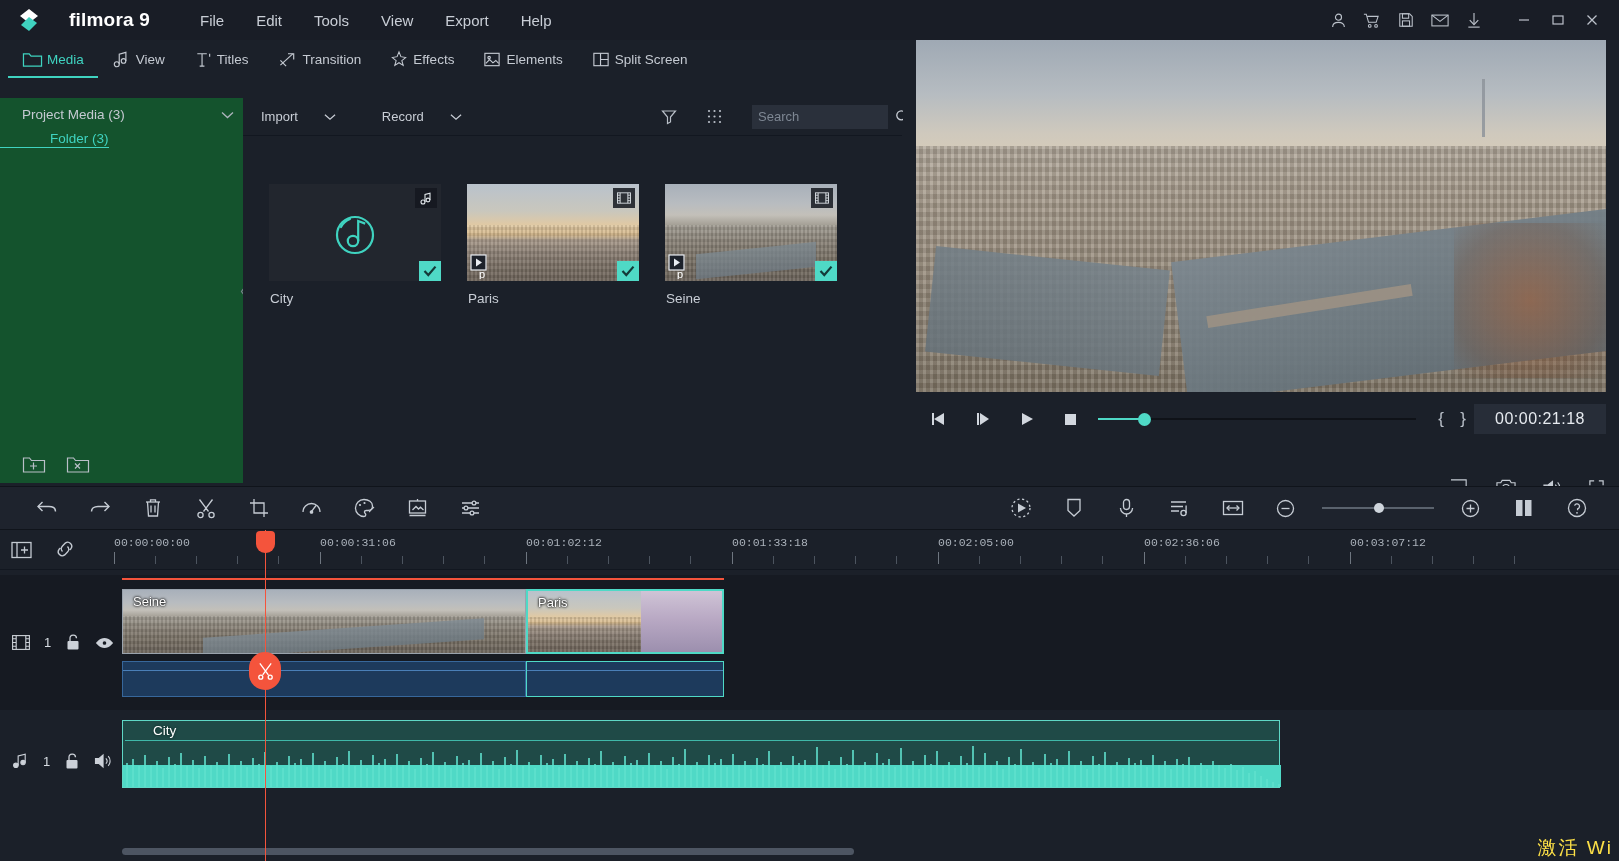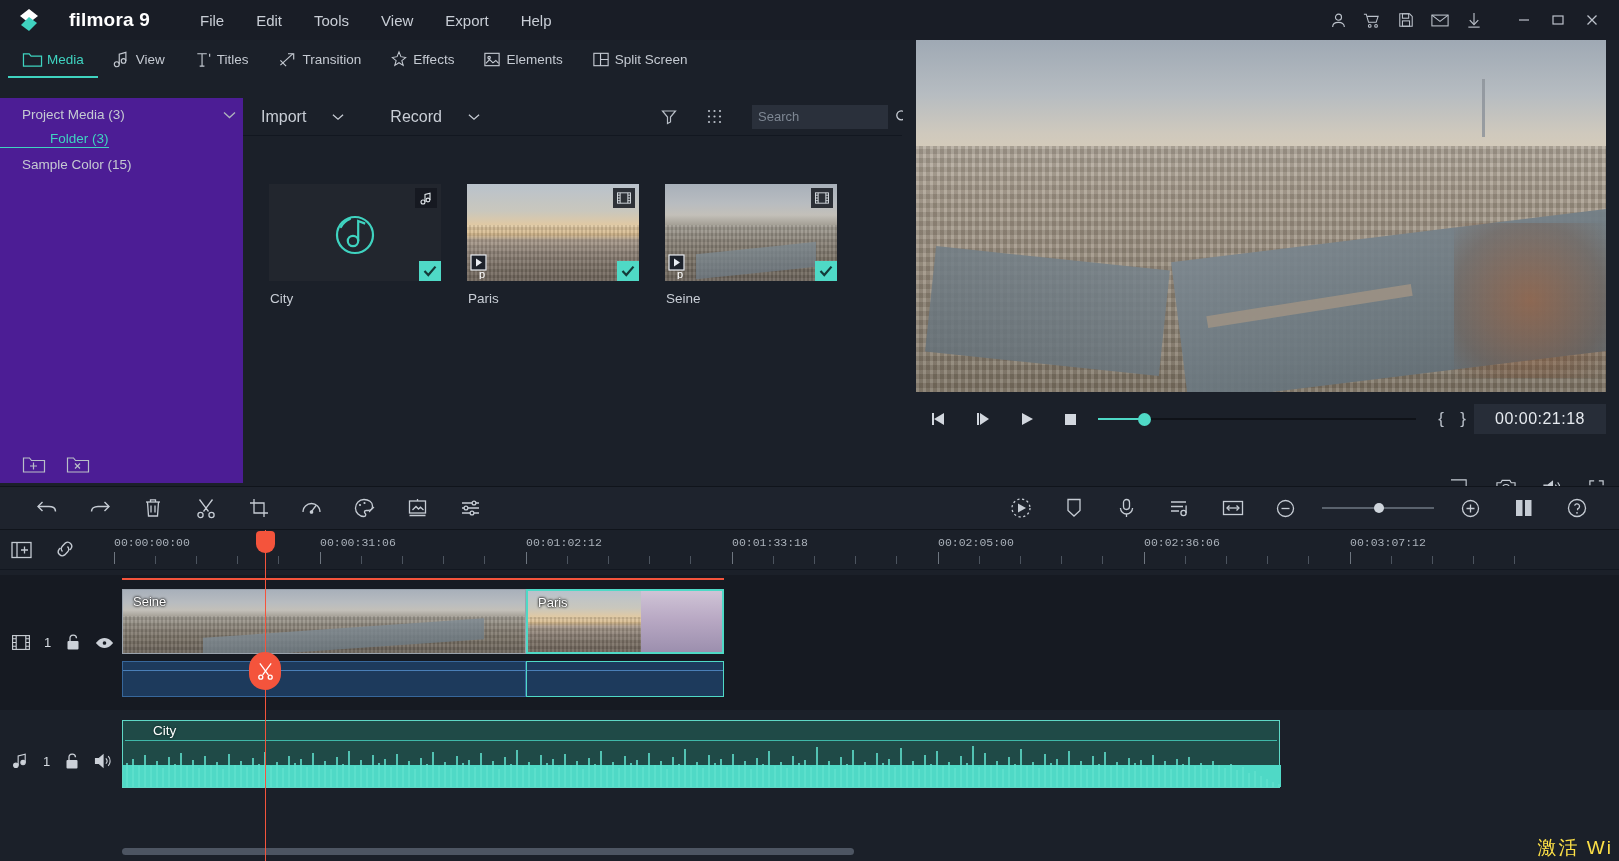--- a/index.html
+++ b/index.html
@@ -55,21 +55,21 @@
     position: absolute; right: 22px; top: 54px;
     background: #3fd3c0; color: #12343a; border: none;
     font-size: 13.5px; font-weight: bold; letter-spacing: .6px;
     padding: 9px 20px; border-radius: 3px; cursor: pointer;
     font-family: "Liberation Sans", sans-serif;
   }
 
   
   .sidebar {
     position: absolute; left: 0; top: 98px; width: 254px; height: 385px;
-    background: #4c1d95; border-right: 4px solid #eab308;
+    background: #14532d; border-right: 6px solid #eab308;
   }
   .tree { padding-top: 4px; }
   .tree-row {
     display: flex; align-items: center; height: 25px; font-size: 13.5px;
     color: #c5cad2; padding-right: 14px; cursor: default; position: relative;
   }
   .tree-row .label { white-space: nowrap; }
   .tree-row.lvl0 .label { padding-left: 22px; }
   .tree-row.lvl1 .label { padding-left: 50px; }
   .tree-row .chev { margin-left: auto; color: #aeb4bd; display: flex; }
@@ -85,21 +85,21 @@
 
   
   .mediapanel {
     position: absolute; left: 243px; top: 98px; width: 659px; height: 385px;
     background: #1b2029;
   }
   .media-toolbar {
     height: 38px; display: flex; align-items: center; gap: 0px;
     border-bottom: 1px solid #121720; padding: 0 14px 0 18px;
   }
-  .mt-btn { display: flex; align-items: center; gap: 26px; font-size: 16px; color: #c9ced6; cursor: default; }
+  .mt-btn { display: flex; align-items: center; gap: 26px; font-size: 13px; color: #c9ced6; cursor: default; }
   .mt-btn + .mt-btn { margin-left: 46px; }
   .mt-right { margin-left: auto; display: flex; align-items: center; gap: 30px; }
   .search-box {
     position: relative; width: 136px; height: 24px; background: #2a303b;
     display: flex; align-items: center; padding: 0 6px;
   }
   .search-box input {
     background: transparent; border: none; outline: none; width: 100%;
     color: #c9ced6; font-size: 13px; font-family: "Liberation Sans", sans-serif;
   }
@@ -469,23 +469,20 @@
       <div class="tree-row lvl0">
         <span class="label">Project Media (3)</span>
         <span class="chev">
           <svg width="13" height="8" viewBox="0 0 13 8" fill="none" stroke="currentColor" stroke-width="1.3">
               <path d="M1 1.5L6.5 6.5 12 1.5"></path>
             </svg>
         </span>
       </div>
       <div class="tree-row lvl1 selected">
         <span class="label">Folder (3)</span>
-      </div>
-      <div class="tree-row lvl0">
-        <span class="label">Sample Color (15)</span>
       </div>
     </div>
     <div class="collapse-handle">
       <svg width="7" height="13" viewBox="0 0 7 13" fill="none" stroke="currentColor" stroke-width="1.2">
           <path d="M5.5 1L1.5 6.5 5.5 12"></path>
         </svg>
     </div>
     <div class="sidebar-bottom">
       <span class="sb-ico">
         <svg width="24" height="20" viewBox="0 0 24 20" fill="none" stroke="currentColor" stroke-width="1.2">

